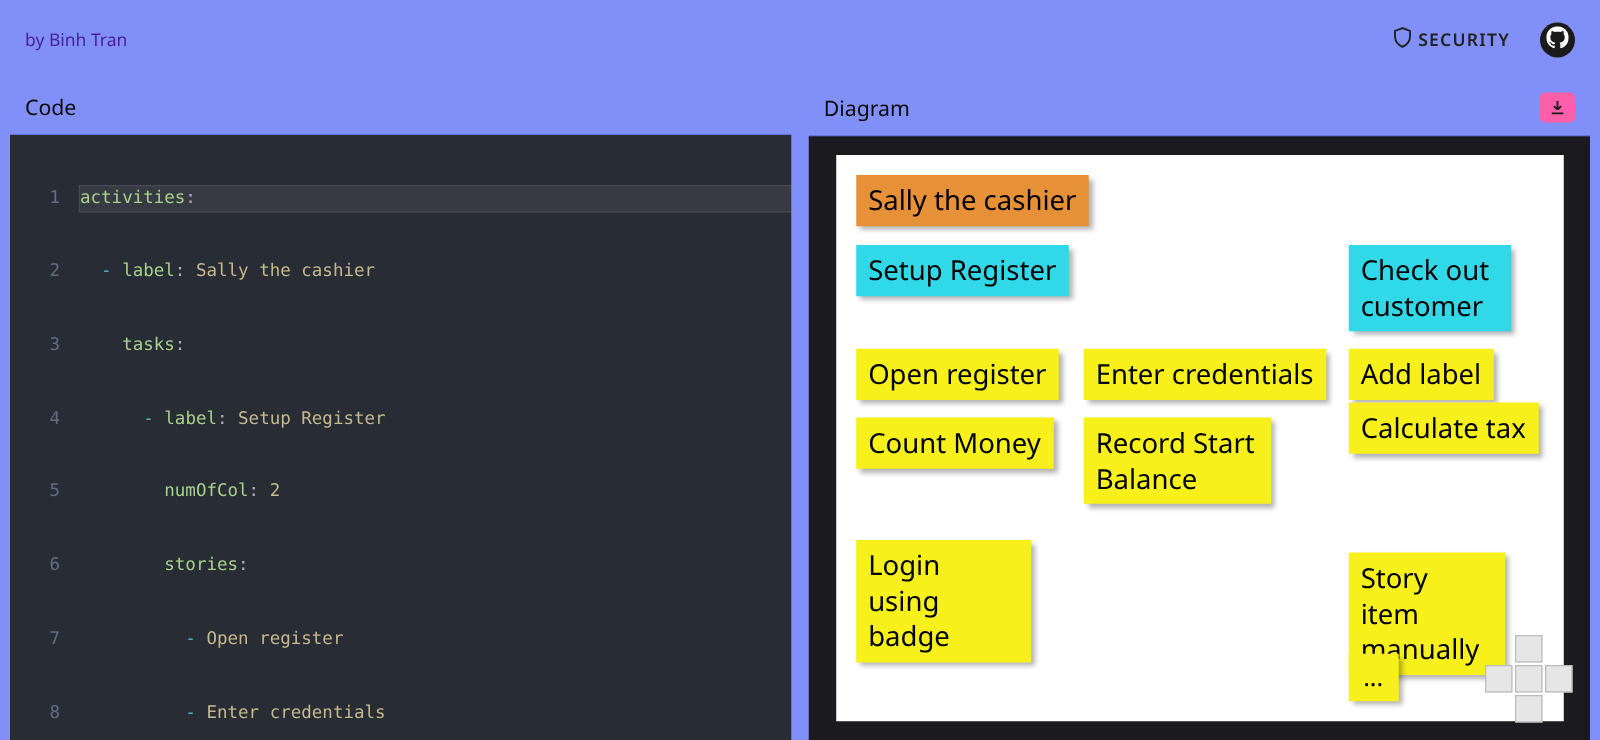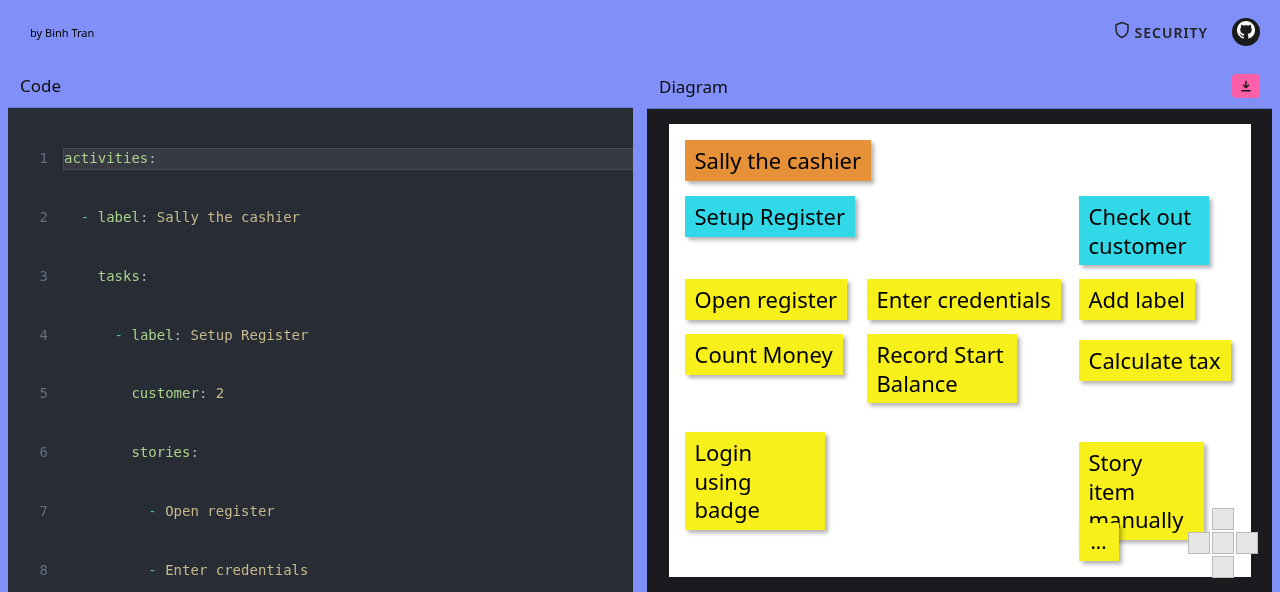--- a/index.html
+++ b/index.html
@@ -15,23 +15,22 @@
   align-items: center;
   padding: 8px 20px;
   height: 64px;
 }
 .title {
   font-size: 22px;
   font-weight: 700;
   color: #000;
 }
 .byline {
-  margin-left: 10px;
-  font-size: 11px;
-  color: #000000;
+  font-size: 14px;
+  color: #4c1d95;
 }
 .header-spacer { flex: 1; }
 .security-btn {
   display: flex;
   align-items: center;
   gap: 4px;
   font-size: 14px;
   font-weight: 600;
   letter-spacing: 1px;
   color: #222;
@@ -186,21 +185,21 @@
 
   <div class="panel">
     <div class="panel-header">
       <span>Code</span>
     </div>
     <div class="panel-body code-body">
       <div class="code-line highlight"><span class="gutter">1</span><span class="code-text"><span class="tok-key">activities</span>:</span></div>
       <div class="code-line"><span class="gutter">2</span><span class="code-text">  <span class="tok-dash">-</span> <span class="tok-key">label</span>: <span class="tok-str">Sally the cashier</span></span></div>
       <div class="code-line"><span class="gutter">3</span><span class="code-text">    <span class="tok-key">tasks</span>:</span></div>
       <div class="code-line"><span class="gutter">4</span><span class="code-text">      <span class="tok-dash">-</span> <span class="tok-key">label</span>: <span class="tok-str">Setup Register</span></span></div>
-      <div class="code-line"><span class="gutter">5</span><span class="code-text">        <span class="tok-key">customer</span>: <span class="tok-num">2</span></span></div>
+      <div class="code-line"><span class="gutter">5</span><span class="code-text">        <span class="tok-key">numOfCol</span>: <span class="tok-num">2</span></span></div>
       <div class="code-line"><span class="gutter">6</span><span class="code-text">        <span class="tok-key">stories</span>:</span></div>
       <div class="code-line"><span class="gutter">7</span><span class="code-text">          <span class="tok-dash">-</span> <span class="tok-str">Open register</span></span></div>
       <div class="code-line"><span class="gutter">8</span><span class="code-text">          <span class="tok-dash">-</span> <span class="tok-str">Enter credentials</span></span></div>
       
       
       
       
       
       
       
@@ -234,21 +233,21 @@
         <div class="card task" style="left:16px; top:72px">Setup Register</div>
         <div class="card task" style="left:410px; top:72px; max-width:130px">Check out customer</div>
 
         <div class="card story" style="left:16px; top:155px">Open register</div>
         <div class="card story" style="left:198px; top:155px">Enter credentials</div>
         <div class="card story" style="left:16px; top:210px">Count Money</div>
         <div class="card story" style="left:198px; top:210px; max-width:150px">Record Start Balance</div>
         <div class="card story" style="left:16px; top:308px; max-width:140px">Login using badge</div>
 
         <div class="card story" style="left:410px; top:155px">Add label</div>
-        <div class="card story" style="left:410px; top:216px">Calculate tax</div>
+        <div class="card story" style="left:410px; top:198px">Calculate tax</div>
         <div class="card story" style="left:410px; top:318px; max-width:125px">Story item manually</div>
         <div class="card ellipsis" style="left:410px; top:399px">...</div>
       </div>
       <div class="nav-pad">
         <div class="nav-btn nav-up"></div>
         <div class="nav-btn nav-left"></div>
         <div class="nav-btn nav-center"></div>
         <div class="nav-btn nav-right"></div>
         <div class="nav-btn nav-down"></div>
       </div>

